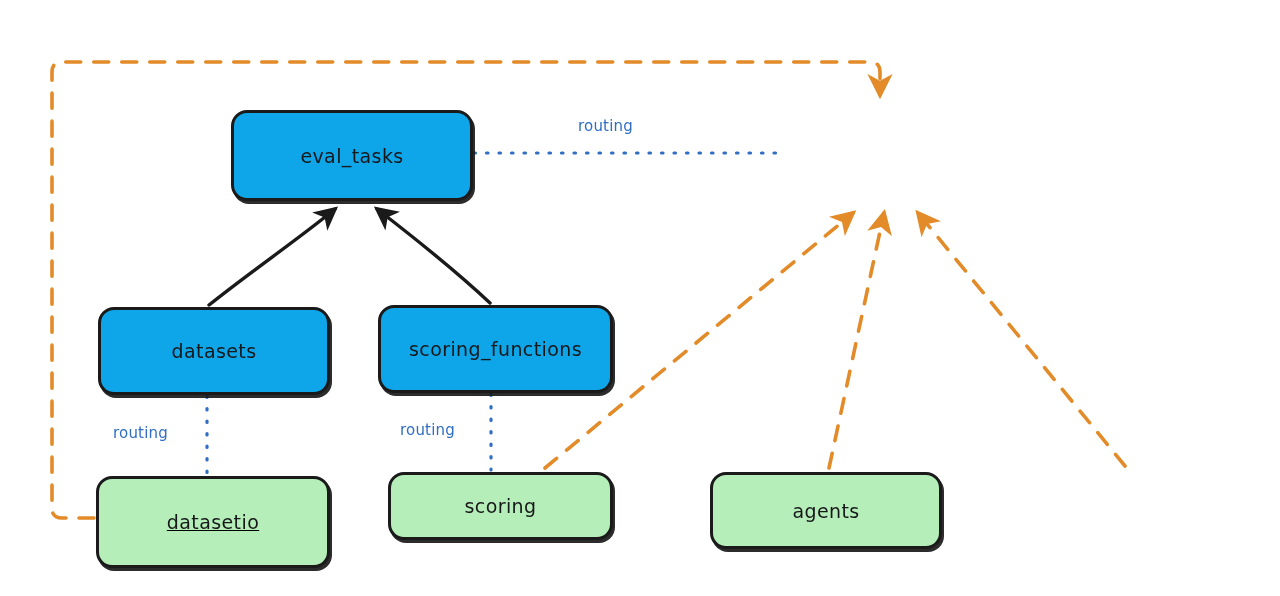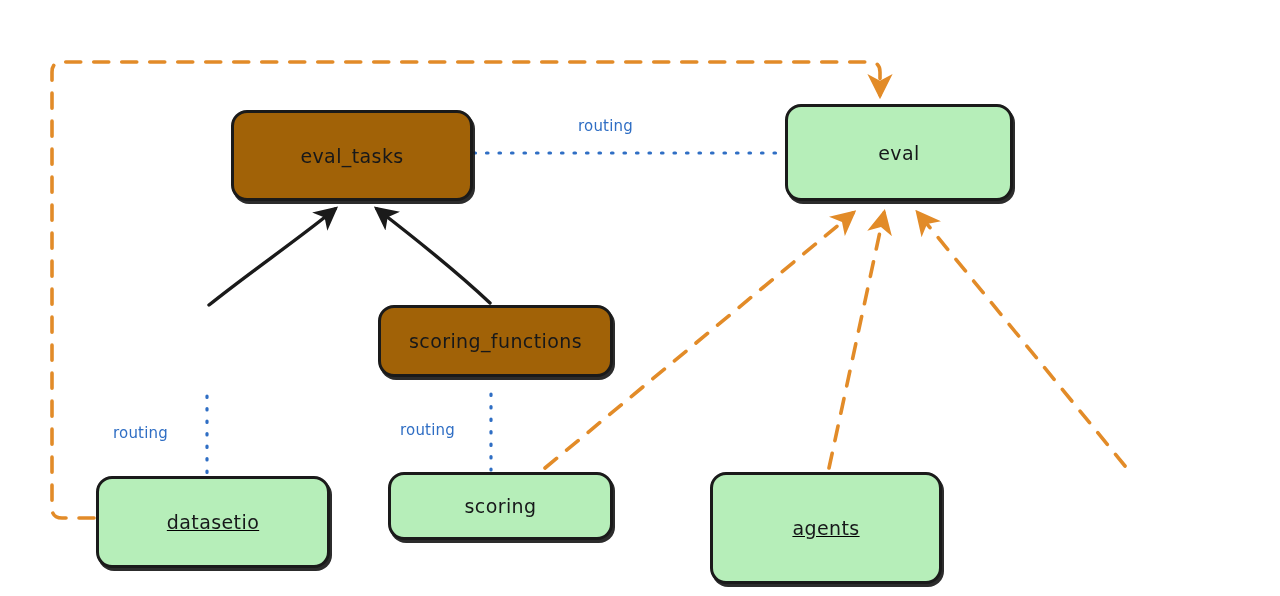--- a/index.html
+++ b/index.html
@@ -37,21 +37,21 @@
   }
   .node-label {
     font-family: "DejaVu Sans", sans-serif;
     font-size: 19px;
     color: #17181a;
     letter-spacing: 0.4px;
     white-space: nowrap;
     pointer-events: none;
   }
   .node.api {
-    background: #a16207;
+    background: #0ea5e9;
     align-items: center;
   }
   .node.provider {
     background: #b6eeb9;
   }
   .edge-label {
     position: absolute;
     font-family: "DejaVu Sans", sans-serif;
     font-size: 15px;
     color: #2f6ec4;
@@ -109,38 +109,38 @@
 
     <g>
       <path d="M 1125 466 L 918 213" fill="none" stroke="#e28b28" stroke-width="3.6" stroke-linecap="round" stroke-dasharray="15 13" marker-end="url(#arrow-orange)"></path>
     </g>
   </svg>
 
   <div class="node api" style="left:231px; top:110px; width:242px; height:91px;">
     <span class="node-label">eval_tasks</span>
   </div>
 
-  <div class="node provider" style="left:785px; top:104px; width:228px; height:97px;">
-    <span class="node-label">eval</span>
+
+  <div class="node api" style="left:98px; top:307px; width:232px; height:88px;">
+    <span class="node-label">datasets</span>
   </div>
 
-
-  <div class="node api" style="left:378px; top:305px; width:235px; height:72px;">
+  <div class="node api" style="left:378px; top:305px; width:235px; height:88px;">
     <span class="node-label">scoring_functions</span>
   </div>
 
   <div class="node provider" style="left:96px; top:476px; width:234px; height:92px;text-decoration:underline;">
     <span class="node-label">datasetio</span>
   </div>
 
   <div class="node provider" style="left:388px; top:472px; width:225px; height:68px;">
     <span class="node-label">scoring</span>
   </div>
 
-  <div class="node provider" style="left:710px; top:472px; width:232px; height:112px;text-decoration:underline;">
+  <div class="node provider" style="left:710px; top:472px; width:232px; height:77px;">
     <span class="node-label">agents</span>
   </div>
 
 
   <div class="edge-label" style="left:578px; top:117px;">routing</div>
 
   <div class="edge-label" style="left:113px; top:424px;">routing</div>
 
   <div class="edge-label" style="left:400px; top:421px;">routing</div>
 

